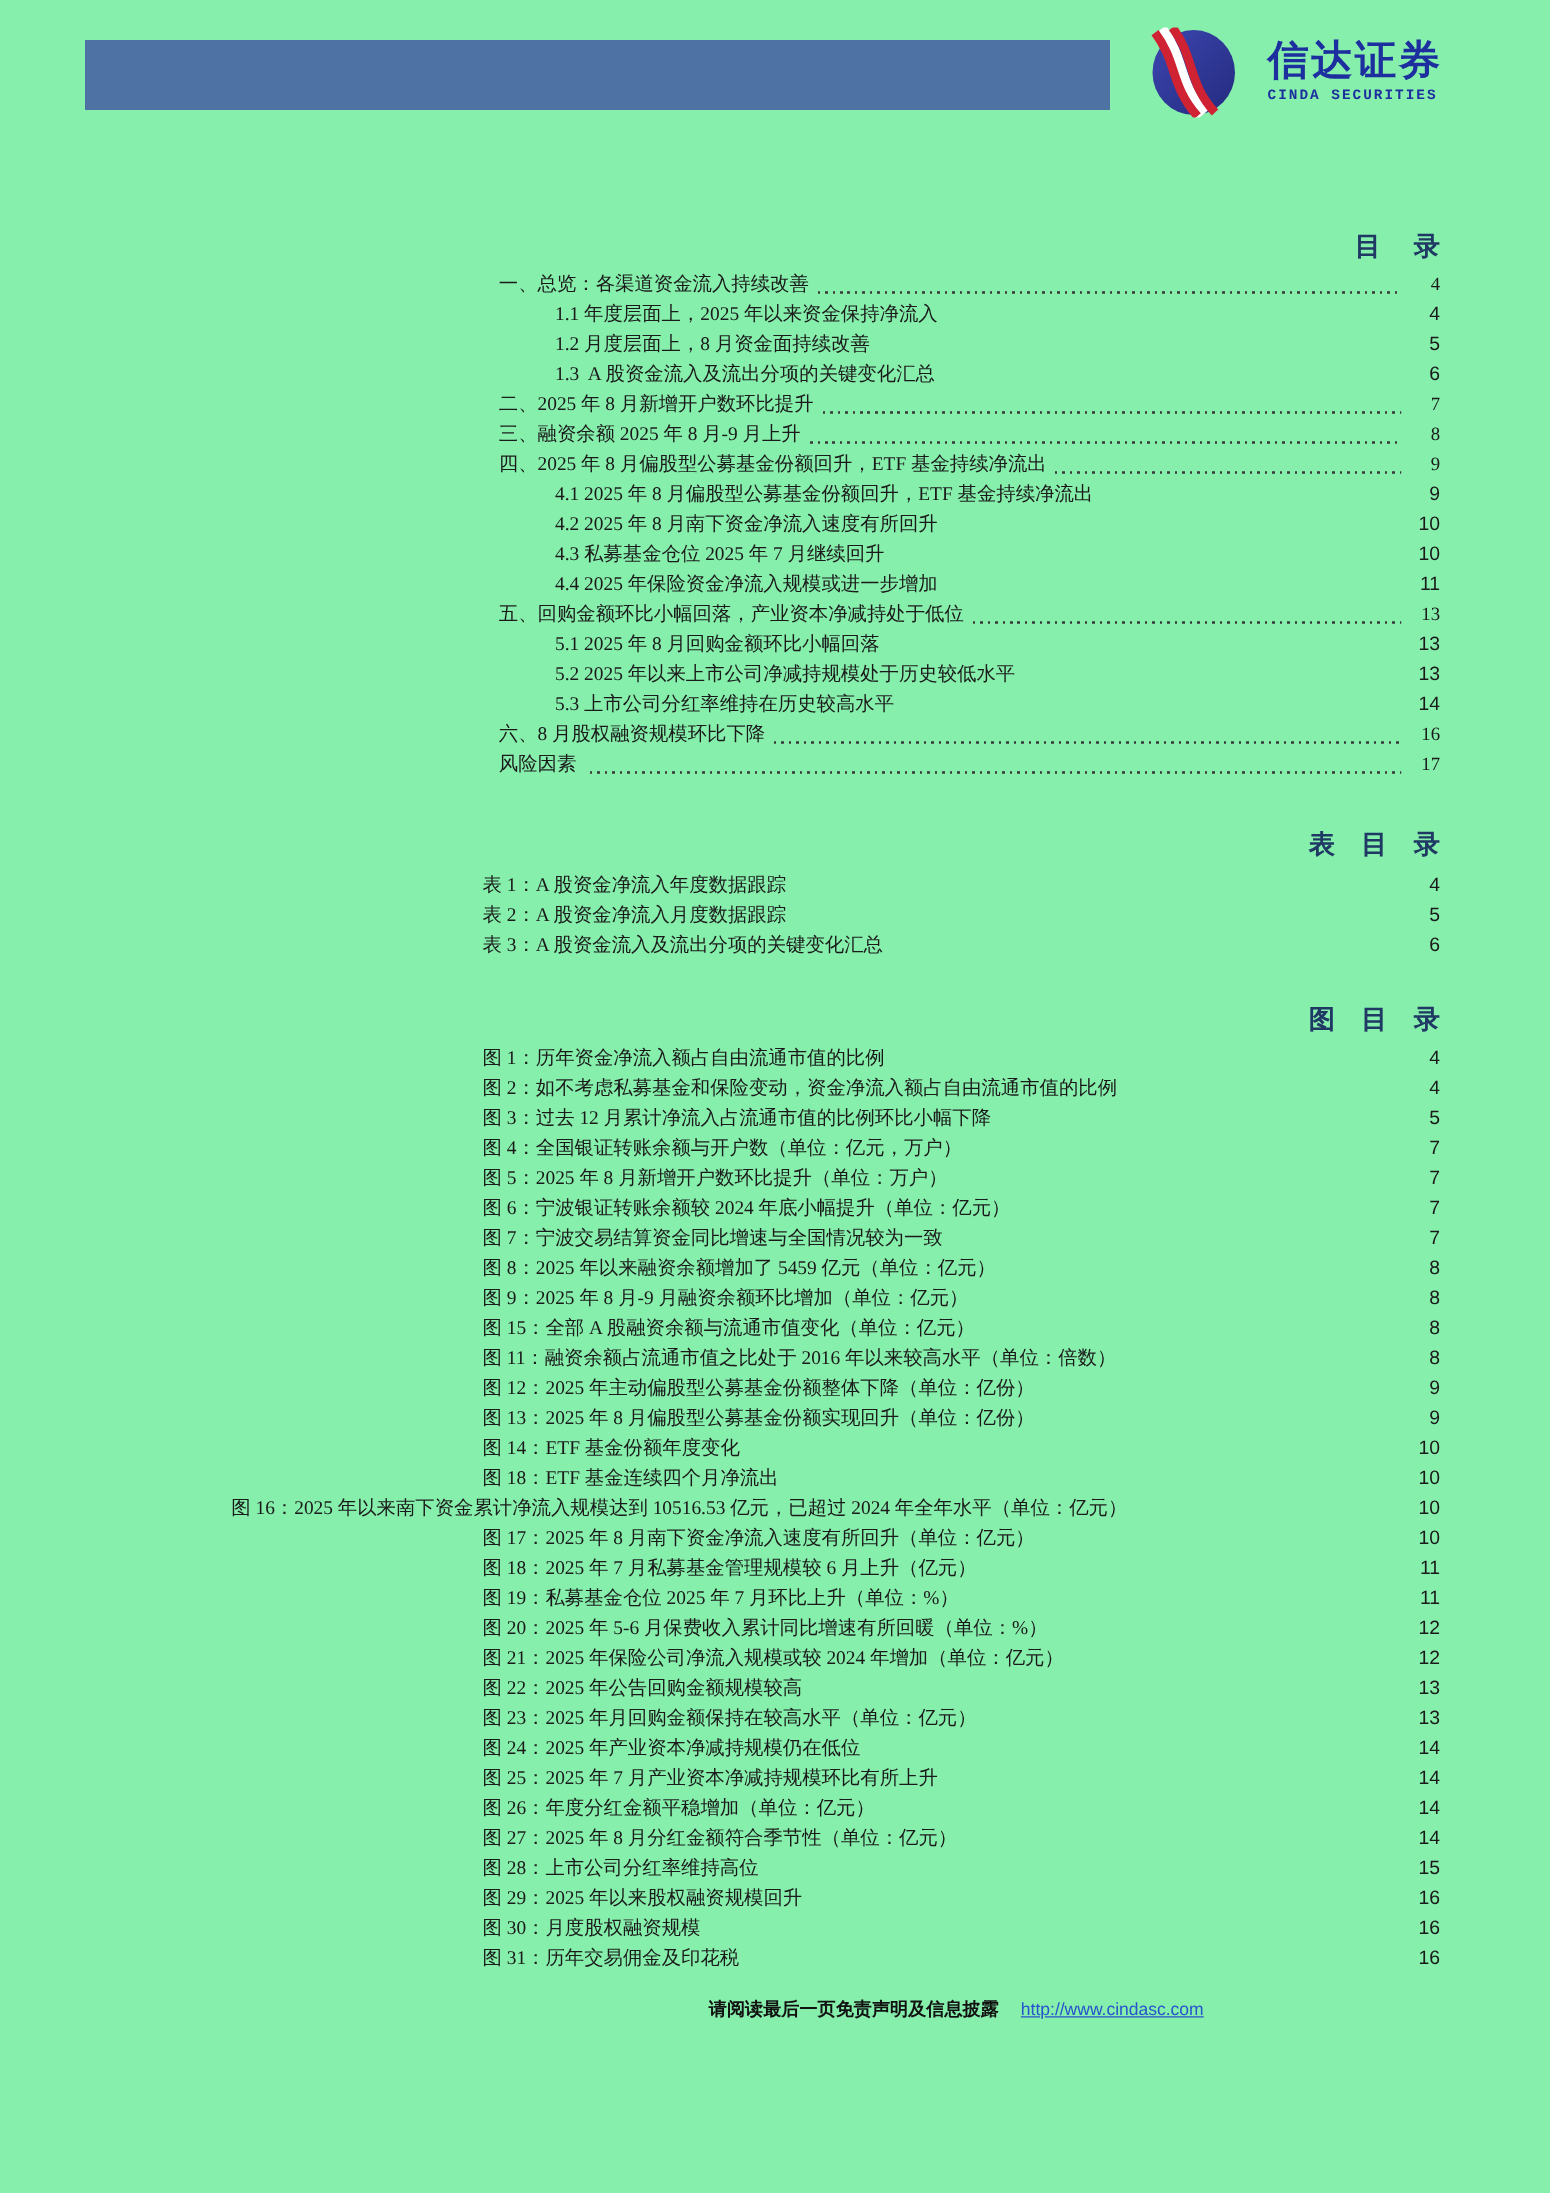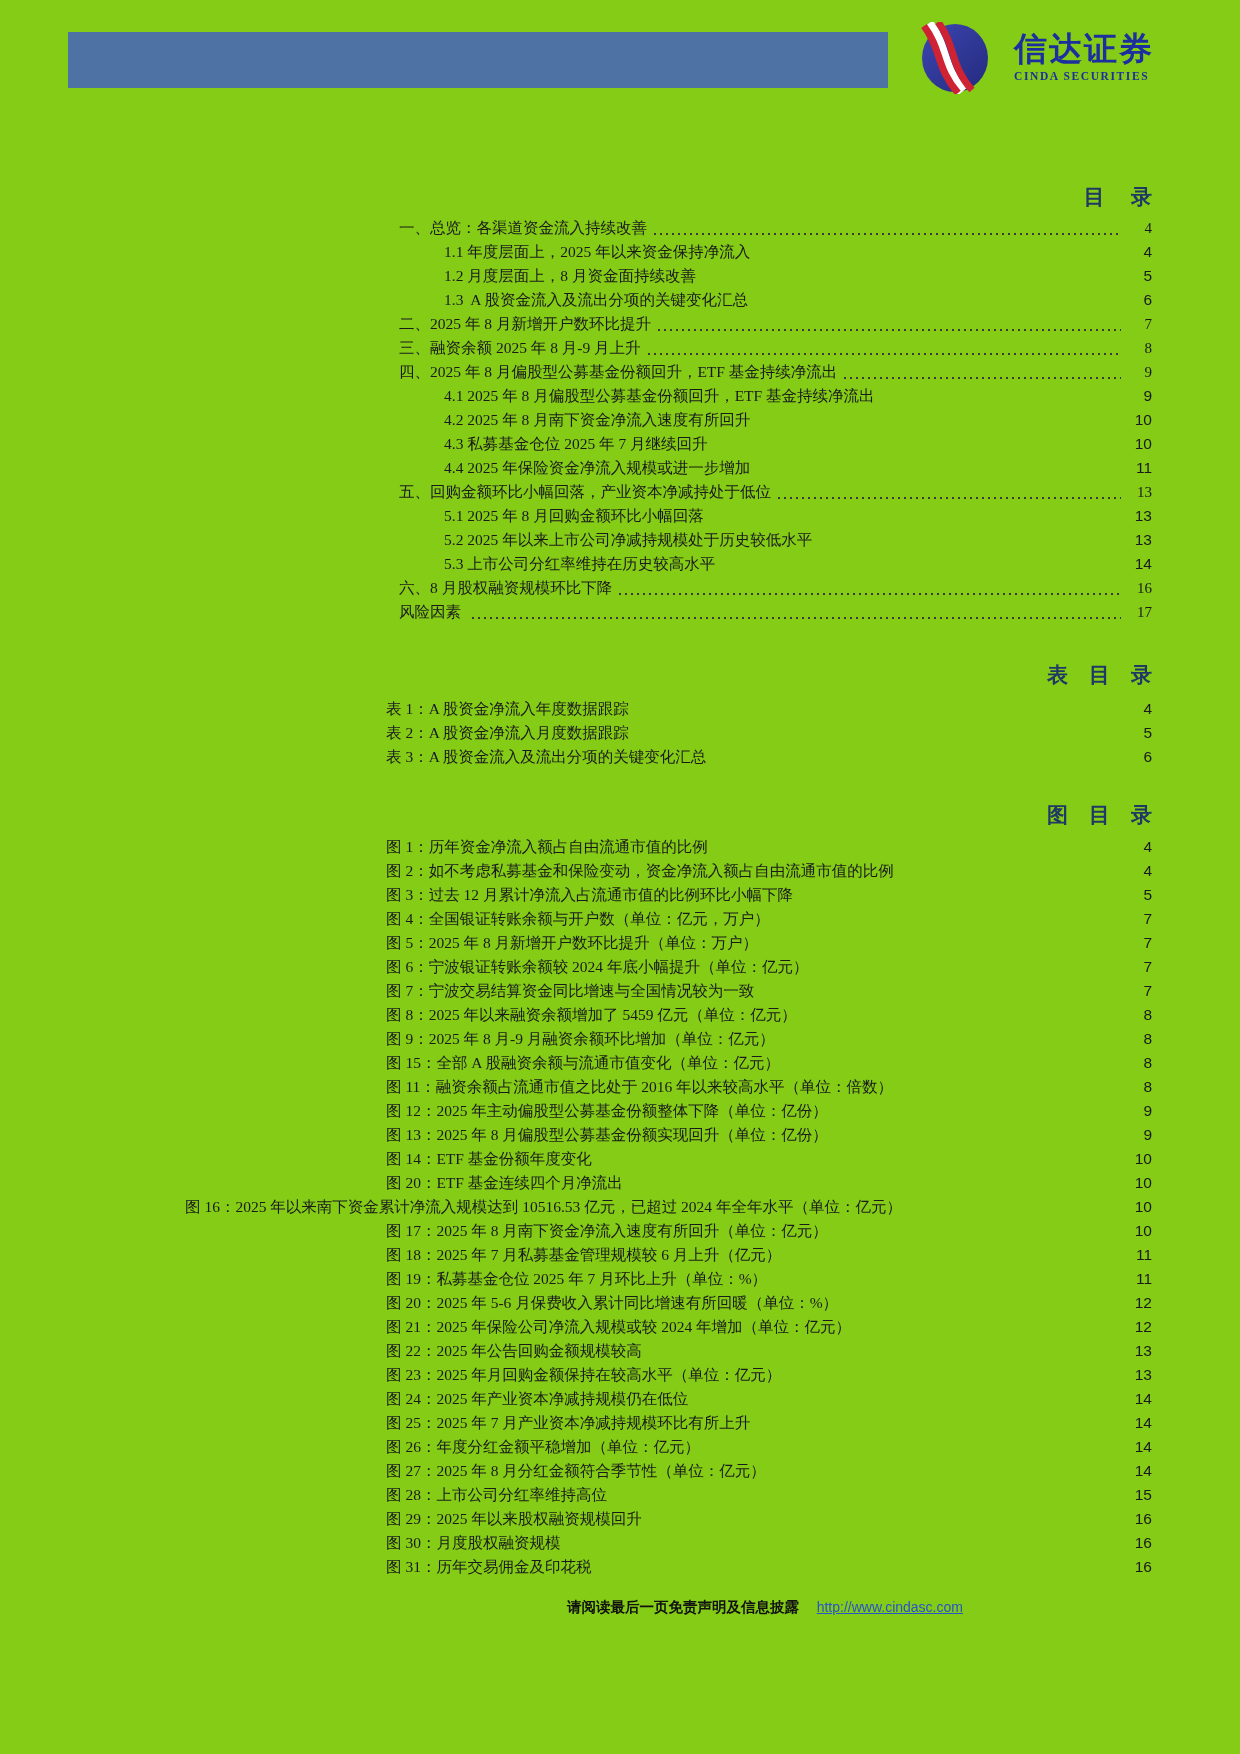--- a/index.html
+++ b/index.html
@@ -1,29 +1,29 @@
 <!DOCTYPE html>
 <html style="--bar: #4d72a3; --navy: #1f3864; --logoblue: #1d2f9f; --logored: #cf2233; --url: #2753cc;"><head>
 <meta charset="utf-8">
 <style>
   :root{
     --bar:#4d72a3; --navy:#1f3864; --logoblue:#1d2f9f; --logored:#cf2233;
     --ink:#1a1a1a; --url:#2753cc;
   }
   html,body{margin:0;padding:0;background:#ffffff;}
-  .page{position:relative;width:1240px;height:1754px;background:#84cc16;overflow:hidden;
+  .page{position:relative;width:1240px;height:1754px;background:#86efac;overflow:hidden;
         font-family:"Liberation Serif","DejaVu Serif",serif;color:var(--ink);}
   .header-bar{position:absolute;left:68px;top:32px;width:820px;height:56px;background:var(--bar);}
   .logo{position:absolute;left:900px;top:22px;display:flex;align-items:center;gap:10px;}
   .logo-swirl{width:104px;height:72px;}
   .logo-text{display:flex;flex-direction:column;line-height:1;}
   .logo-cn{font-size:33px;font-weight:bold;color:var(--logoblue);letter-spacing:2px;
            font-family:"Liberation Serif",serif;white-space:nowrap;}
   .logo-en{font-size:11.5px;font-weight:bold;color:var(--logoblue);letter-spacing:1.6px;
-           margin-top:5px;font-family:Liberation Serif, serif;white-space:nowrap;}
+           margin-top:5px;font-family:Liberation Mono, monospace;white-space:nowrap;}
   .sec-title{position:absolute;left:700px;right:88px;text-align:right;font-size:21px;
              font-weight:bold;color:var(--navy);white-space:pre;}
   .toc-title{top:183px;text-align:right;}
   .tables-title{top:661px;text-align:right;}
   .figures-title{top:801px;}
   .list{position:absolute;right:88px;}
   .toc-list{left:399px;top:216px;}
   .tables-list{left:386px;top:697px;}
   .figures-list{left:185px;top:835px;}
   .row{display:flex;align-items:baseline;height:24px;line-height:24px;font-size:15.5px;white-space:nowrap;}
@@ -275,21 +275,21 @@
       <span class="pg">9</span>
     </div>
 
     <div class="row lvl1">
       <span class="t">图 14：ETF 基金份额年度变化</span>
       <span class="dots"></span>
       <span class="pg">10</span>
     </div>
 
     <div class="row lvl1">
-      <span class="t">图 20：ETF 基金连续四个月净流出</span>
+      <span class="t">图 18：ETF 基金连续四个月净流出</span>
       <span class="dots"></span>
       <span class="pg">10</span>
     </div>
 
     <div class="row lvl1 wide">
       <span class="t">图 16：2025 年以来南下资金累计净流入规模达到 10516.53 亿元，已超过 2024 年全年水平（单位：亿元）</span>
       <span class="dots"></span>
       <span class="pg">10</span>
     </div>
 

